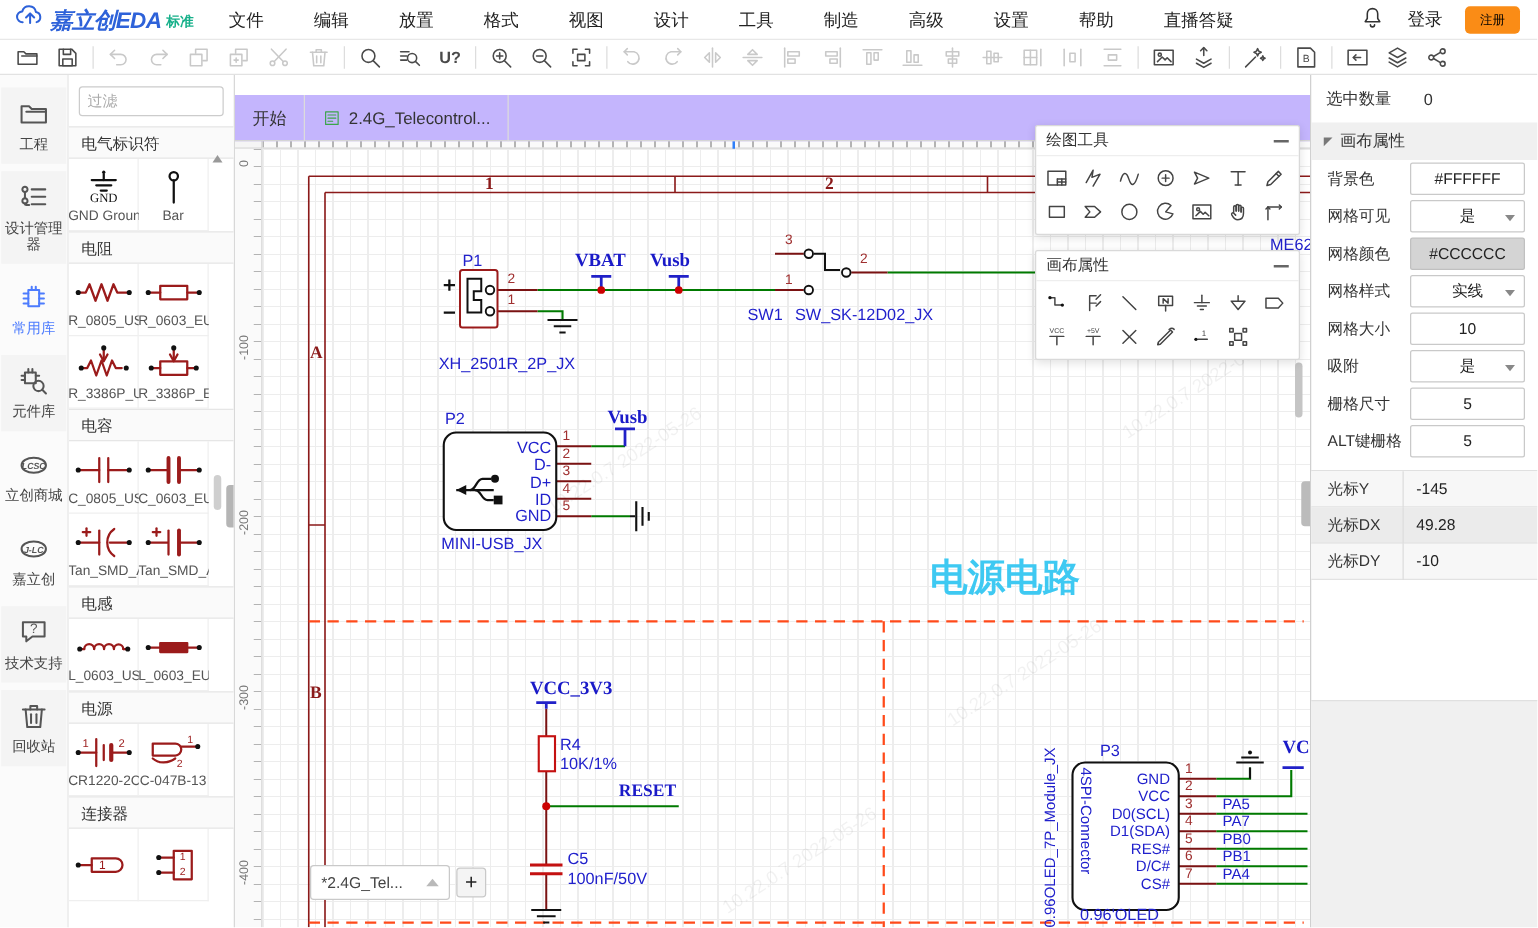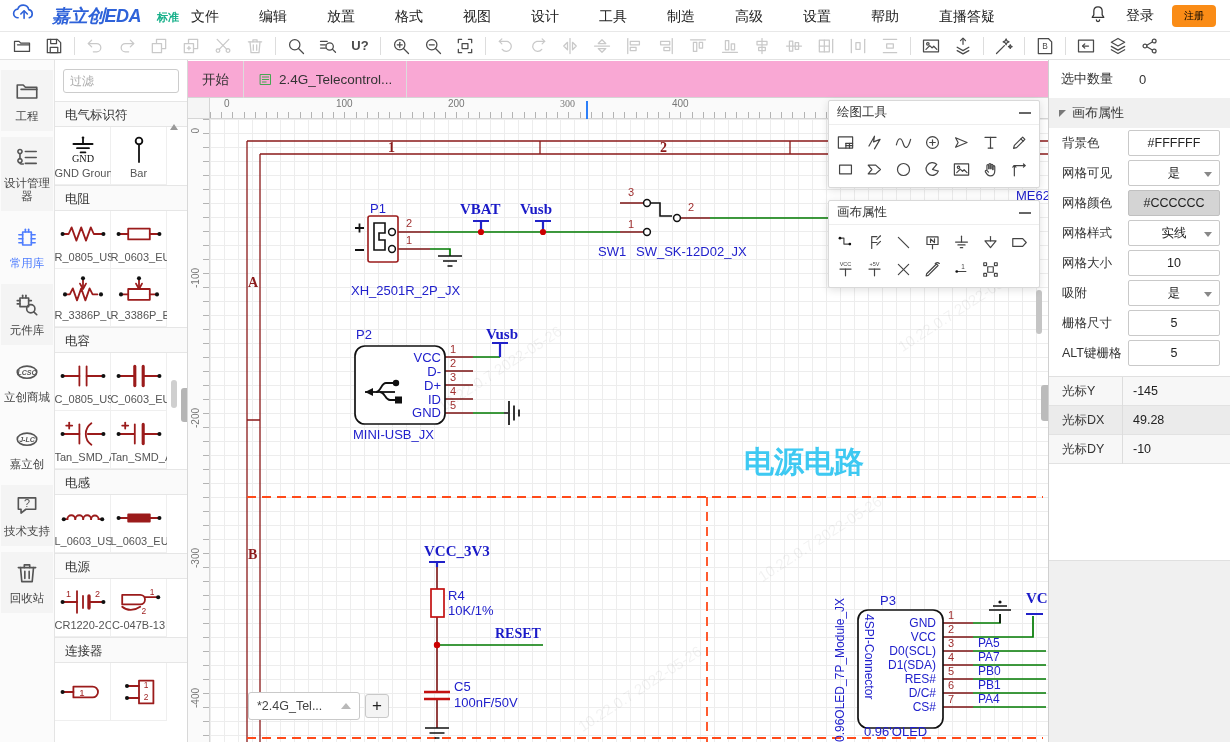--- a/index.html
+++ b/index.html
@@ -1,20 +1,20 @@
 <!DOCTYPE html>
 <html><head>
 <meta charset="utf-8">
 <style>
 *{box-sizing:border-box;margin:0;padding:0}
 html,body{width:1230px;height:742px;overflow:hidden;font-family:"Liberation Sans","DejaVu Sans",sans-serif;background:#fff;font-size:13px;color:#333}
 #app{position:relative;width:1230px;height:742px}
 
 #menubar{height:32px;display:flex;align-items:center;border-bottom:1px solid #e8e8e8;background:#fff;padding:0 10px}
-#logo{display:flex;align-items:center;gap:16px;margin-right:0}
+#logo{display:flex;align-items:center;gap:4px;margin-right:16px}
 #logo .lg-text{font-size:18px;font-weight:bold;font-style:italic;color:#2E62D9;letter-spacing:-0.5px}
 #logo .lg-badge{font-size:11px;color:#17B08A;font-weight:bold;margin-top:4px}
 #menus{display:flex;align-items:center;gap:16px}
 .menu-item{padding:0 12px;font-size:14px;color:#222;cursor:pointer;line-height:32px}
 #topright{margin-left:auto;display:flex;align-items:center;gap:18px;padding-right:4px}
 #login-link{font-size:14px;color:#222;cursor:pointer}
 #register-btn{background:#FA8C16;color:#000000;font-size:10px;padding:4px 12px;border-radius:4px;cursor:pointer}
 
 #toolbar{height:28px;display:flex;align-items:center;border-bottom:1px solid #e2e2e2;background:#fff;padding:0 6px}
 .tbtn{width:32px;height:24px;display:flex;align-items:center;justify-content:center;cursor:pointer;border-radius:3px}
@@ -35,21 +35,21 @@
 #filter-input::placeholder{color:#aaa}
 .lib-header{height:26px;line-height:26px;padding-left:10px;background:#fafafa;border-top:1px solid #e6e6e6;border-bottom:1px solid #e6e6e6;font-size:12.5px;color:#333}
 .lib-grid{display:flex;flex-wrap:wrap}
 .lib-cell{width:56px;height:58px;border-right:1px solid #efefef;border-bottom:1px solid #efefef;display:flex;flex-direction:column;align-items:center;justify-content:center;cursor:pointer}
 .lib-label{font-size:11px;color:#555;white-space:nowrap;overflow:hidden;width:56px;text-align:center}
 #lib-scroll-thumb{position:absolute;right:10px;top:320px;width:6px;height:28px;background:#cfcfcf;border-radius:3px}
 #lib-collapse{position:absolute;right:0;top:328px;width:6px;height:34px;background:#b5b5b5;border-radius:3px 0 0 3px;cursor:pointer}
 #lib-up-arrow{position:absolute;right:9px;top:64px;width:0;height:0;border-left:4px solid transparent;border-right:4px solid transparent;border-bottom:6px solid #999}
 
 #canvas{position:relative;width:860px;height:682px;overflow:hidden;background:#fff}
-#cv-tabs{position:absolute;left:0;top:1px;width:976px;height:37px;background:#f9a8d4;border-bottom:1px solid #d5d5d5;display:flex;z-index:4}
+#cv-tabs{position:absolute;left:0;top:16px;width:976px;height:37px;background:#c4b5fd;border-bottom:1px solid #d5d5d5;display:flex;z-index:4}
 .cvtab{height:37px;display:flex;align-items:center;padding:0 14px;font-size:13.5px;color:#333;cursor:pointer;gap:6px;border-right:1px solid #dcdcdc}
 .cvtab.active{background:#fff}
 #cv-hruler{position:absolute;left:22px;top:37px;width:838px;height:22px;background-color:#fafafa;background-image:repeating-linear-gradient(90deg,#b3b3b3 0 1px,transparent 1px 11.2px);background-size:100% 6px;background-position:0 100%;background-repeat:no-repeat;border-bottom:1px solid #d5d5d5;z-index:3}
 #cv-vruler{position:absolute;left:0;top:59px;width:22px;height:623px;background-color:#fafafa;background-image:repeating-linear-gradient(180deg,#b3b3b3 0 1px,transparent 1px 14px);background-size:6px 100%;background-position:100% 0;background-repeat:no-repeat;border-right:1px solid #d5d5d5;z-index:3}
 #cv-corner{position:absolute;left:0;top:37px;width:22px;height:22px;background:#f5f5f5;border-right:1px solid #d5d5d5;border-bottom:1px solid #d5d5d5;z-index:3}
 .hnum{position:absolute;top:1px;font-size:10px;color:#777}
 .vnum{position:absolute;left:2px;font-size:10px;color:#777;writing-mode:vertical-rl;transform:rotate(180deg)}
 #hcursor{position:absolute;left:376px;top:4px;width:2px;height:18px;background:#2D7FF9}
 #cv-draw{position:absolute;left:22px;top:59px;width:838px;height:623px;background-color:#fff;background-image:repeating-linear-gradient(90deg,#ededed 0 1px,transparent 1px 14px),repeating-linear-gradient(180deg,#ededed 0 1px,transparent 1px 14px);z-index:0}
 #schsvg{position:absolute;left:0;top:0;z-index:1;pointer-events:none}

